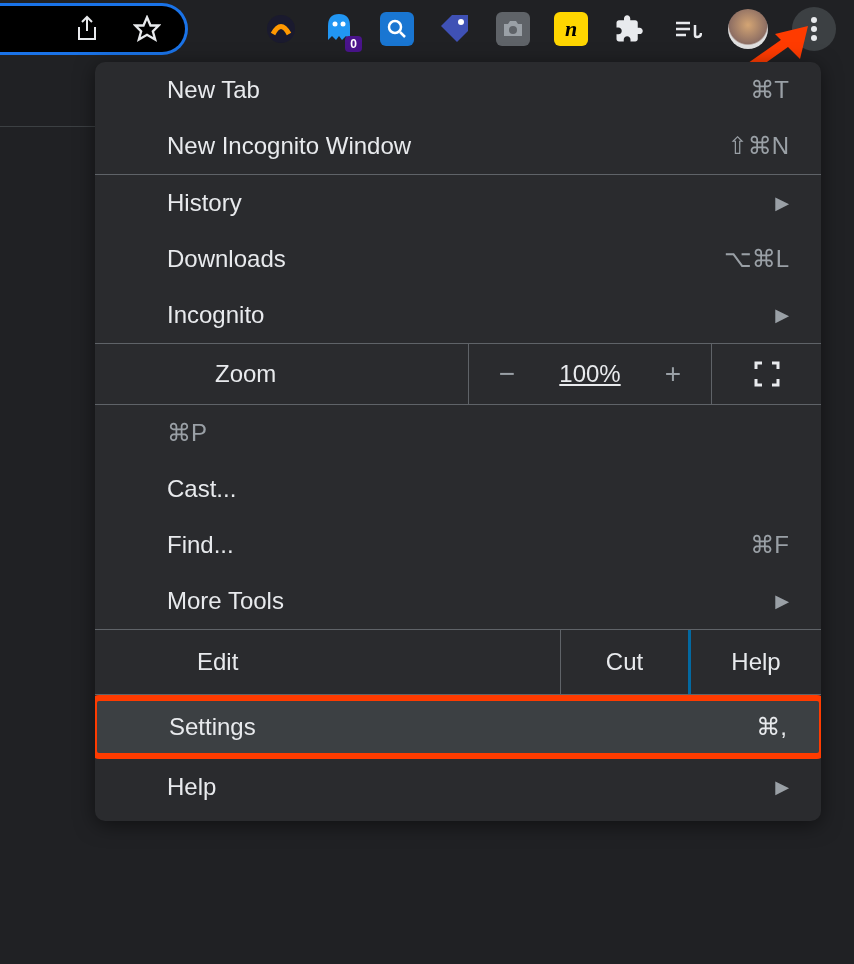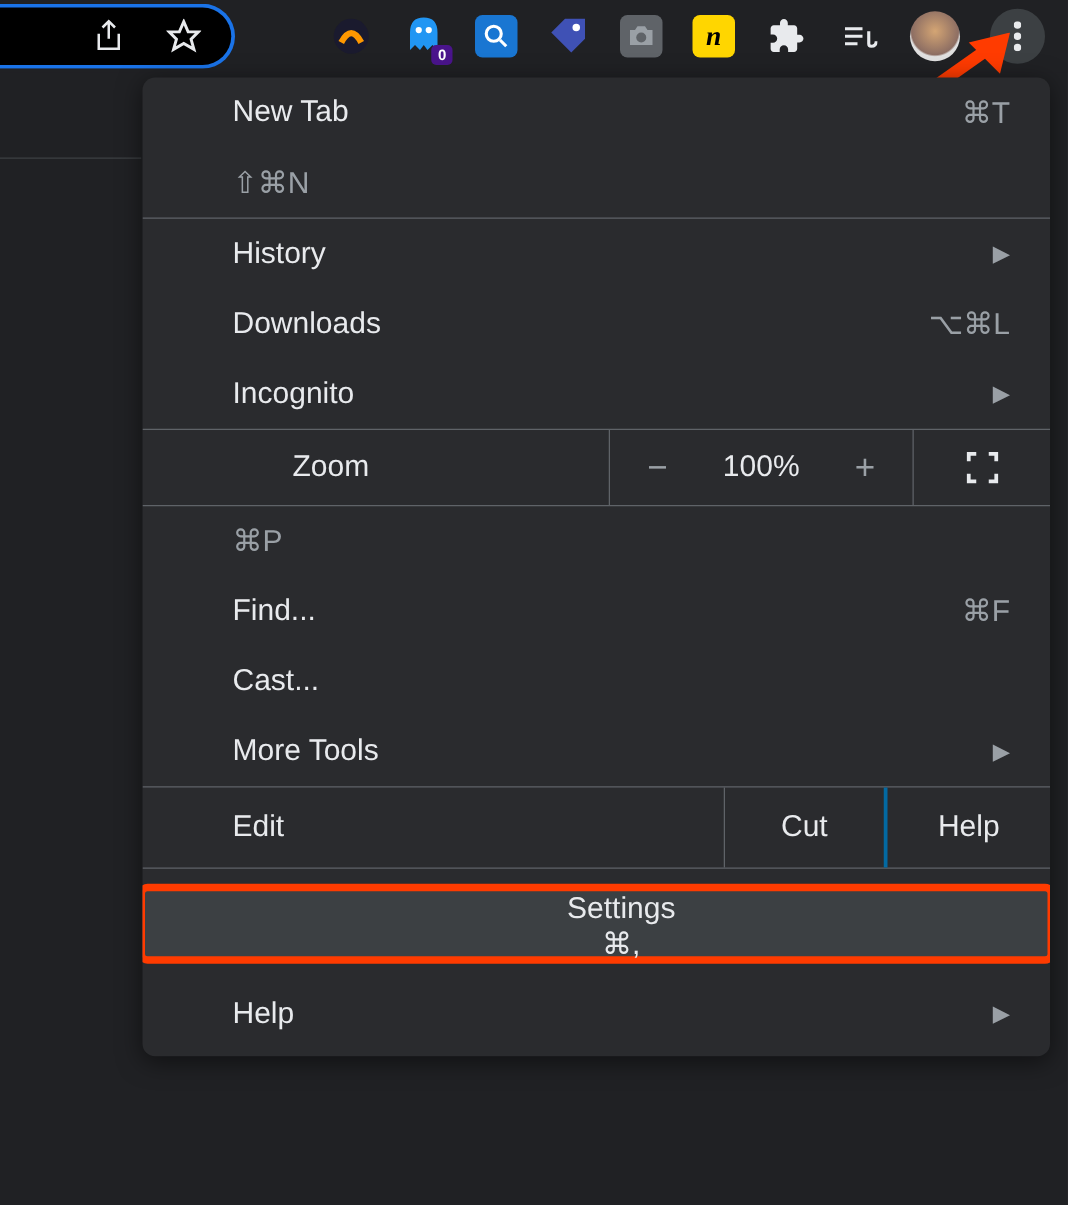--- a/index.html
+++ b/index.html
@@ -79,21 +79,21 @@
       border-radius: 50%;
       background: #3c4043;
       display: flex;
       align-items: center;
       justify-content: center;
       cursor: pointer;
     }
     .menu {
       position: absolute;
       top: 62px;
-      left: 114px;
+      left: 95px;
       width: 726px;
       background: #2a2b2e;
       border-radius: 10px;
       box-shadow: 0 4px 20px rgba(0,0,0,0.5);
       overflow: hidden;
       padding-bottom: 6px;
     }
     .menu-item {
       display: flex;
       align-items: center;
@@ -139,58 +139,58 @@
       justify-content: center;
       cursor: pointer;
       font-size: 28px;
       color: #9aa0a6;
     }
     .zoom-val {
       width: 90px;
       display: flex;
       align-items: center;
       justify-content: center;
+      text-decoration: underline;
     }
     .zoom-fullscreen {
       width: 110px;
       display: flex;
       align-items: center;
       justify-content: center;
       border-left: 1px solid #5f6368;
       cursor: pointer;
     }
     .edit-row {
       display: flex;
       height: 64px;
       align-items: stretch;
       color: #e8eaed;
       font-size: 24px;
     }
     .edit-label {
       flex: 1;
       display: flex;
       align-items: center;
-      padding-left: 72px;
+      padding-left: 102px;
       border-right: 1px solid #5f6368;
     }
     .edit-btn {
       width: 130px;
       display: flex;
       align-items: center;
       justify-content: center;
       border-right: 3px solid #0369a1;
       cursor: pointer;
     }
     .edit-btn:last-child { border-right: none; }
     .settings-highlight {
       border: 6px solid #ff3b00;
       border-radius: 8px;
-      margin: 12px -4px;
+      margin: 0 -4px;
       height: 64px;
-      flex-direction: column;
     }
     .arrow {
       position: absolute;
       top: 26px;
       left: 700px;
       pointer-events: none;
     }
     .content-divider {
       height: 1px;
       background: #3c4043;
@@ -277,20 +277,21 @@
   <path d="M10 70 L95 10" stroke="#ff3b00" stroke-width="10" fill="none"></path>
   <path d="M75 8 L108 0 L100 33 Z" fill="#ff3b00"></path>
 </svg>
 
 <div class="menu">
   <div class="menu-item">
     <span class="label">New Tab</span>
     <span class="shortcut">⌘T</span>
   </div>
   <div class="menu-item">
+    <span class="label">New Incognito Window</span>
     <span class="shortcut">⇧⌘N</span>
   </div>
   <div class="menu-divider"></div>
   <div class="menu-item">
     <span class="label">History</span>
     <span class="chevron">▶</span>
   </div>
   <div class="menu-item">
     <span class="label">Downloads</span>
     <span class="shortcut">⌥⌘L</span>
@@ -309,25 +310,25 @@
       <svg width="28" height="28" viewBox="0 0 28 28" fill="none" stroke="#e8eaed" stroke-width="3">
         <path d="M3 9 L3 3 L9 3 M19 3 L25 3 L25 9 M25 19 L25 25 L19 25 M9 25 L3 25 L3 19"></path>
       </svg>
     </span>
   </div>
   <div class="menu-divider"></div>
   <div class="menu-item">
     <span class="shortcut">⌘P</span>
   </div>
   <div class="menu-item">
+    <span class="label">Cast...</span>
+  </div>
+  <div class="menu-item">
     <span class="label">Find...</span>
     <span class="shortcut">⌘F</span>
-  </div>
-  <div class="menu-item">
-    <span class="label">Cast...</span>
   </div>
   <div class="menu-item">
     <span class="label">More Tools</span>
     <span class="chevron">▶</span>
   </div>
   <div class="menu-divider"></div>
   <div class="edit-row">
     <span class="edit-label">Edit</span>
     <span class="edit-btn">Cut</span>
     <span class="edit-btn">Help</span>

